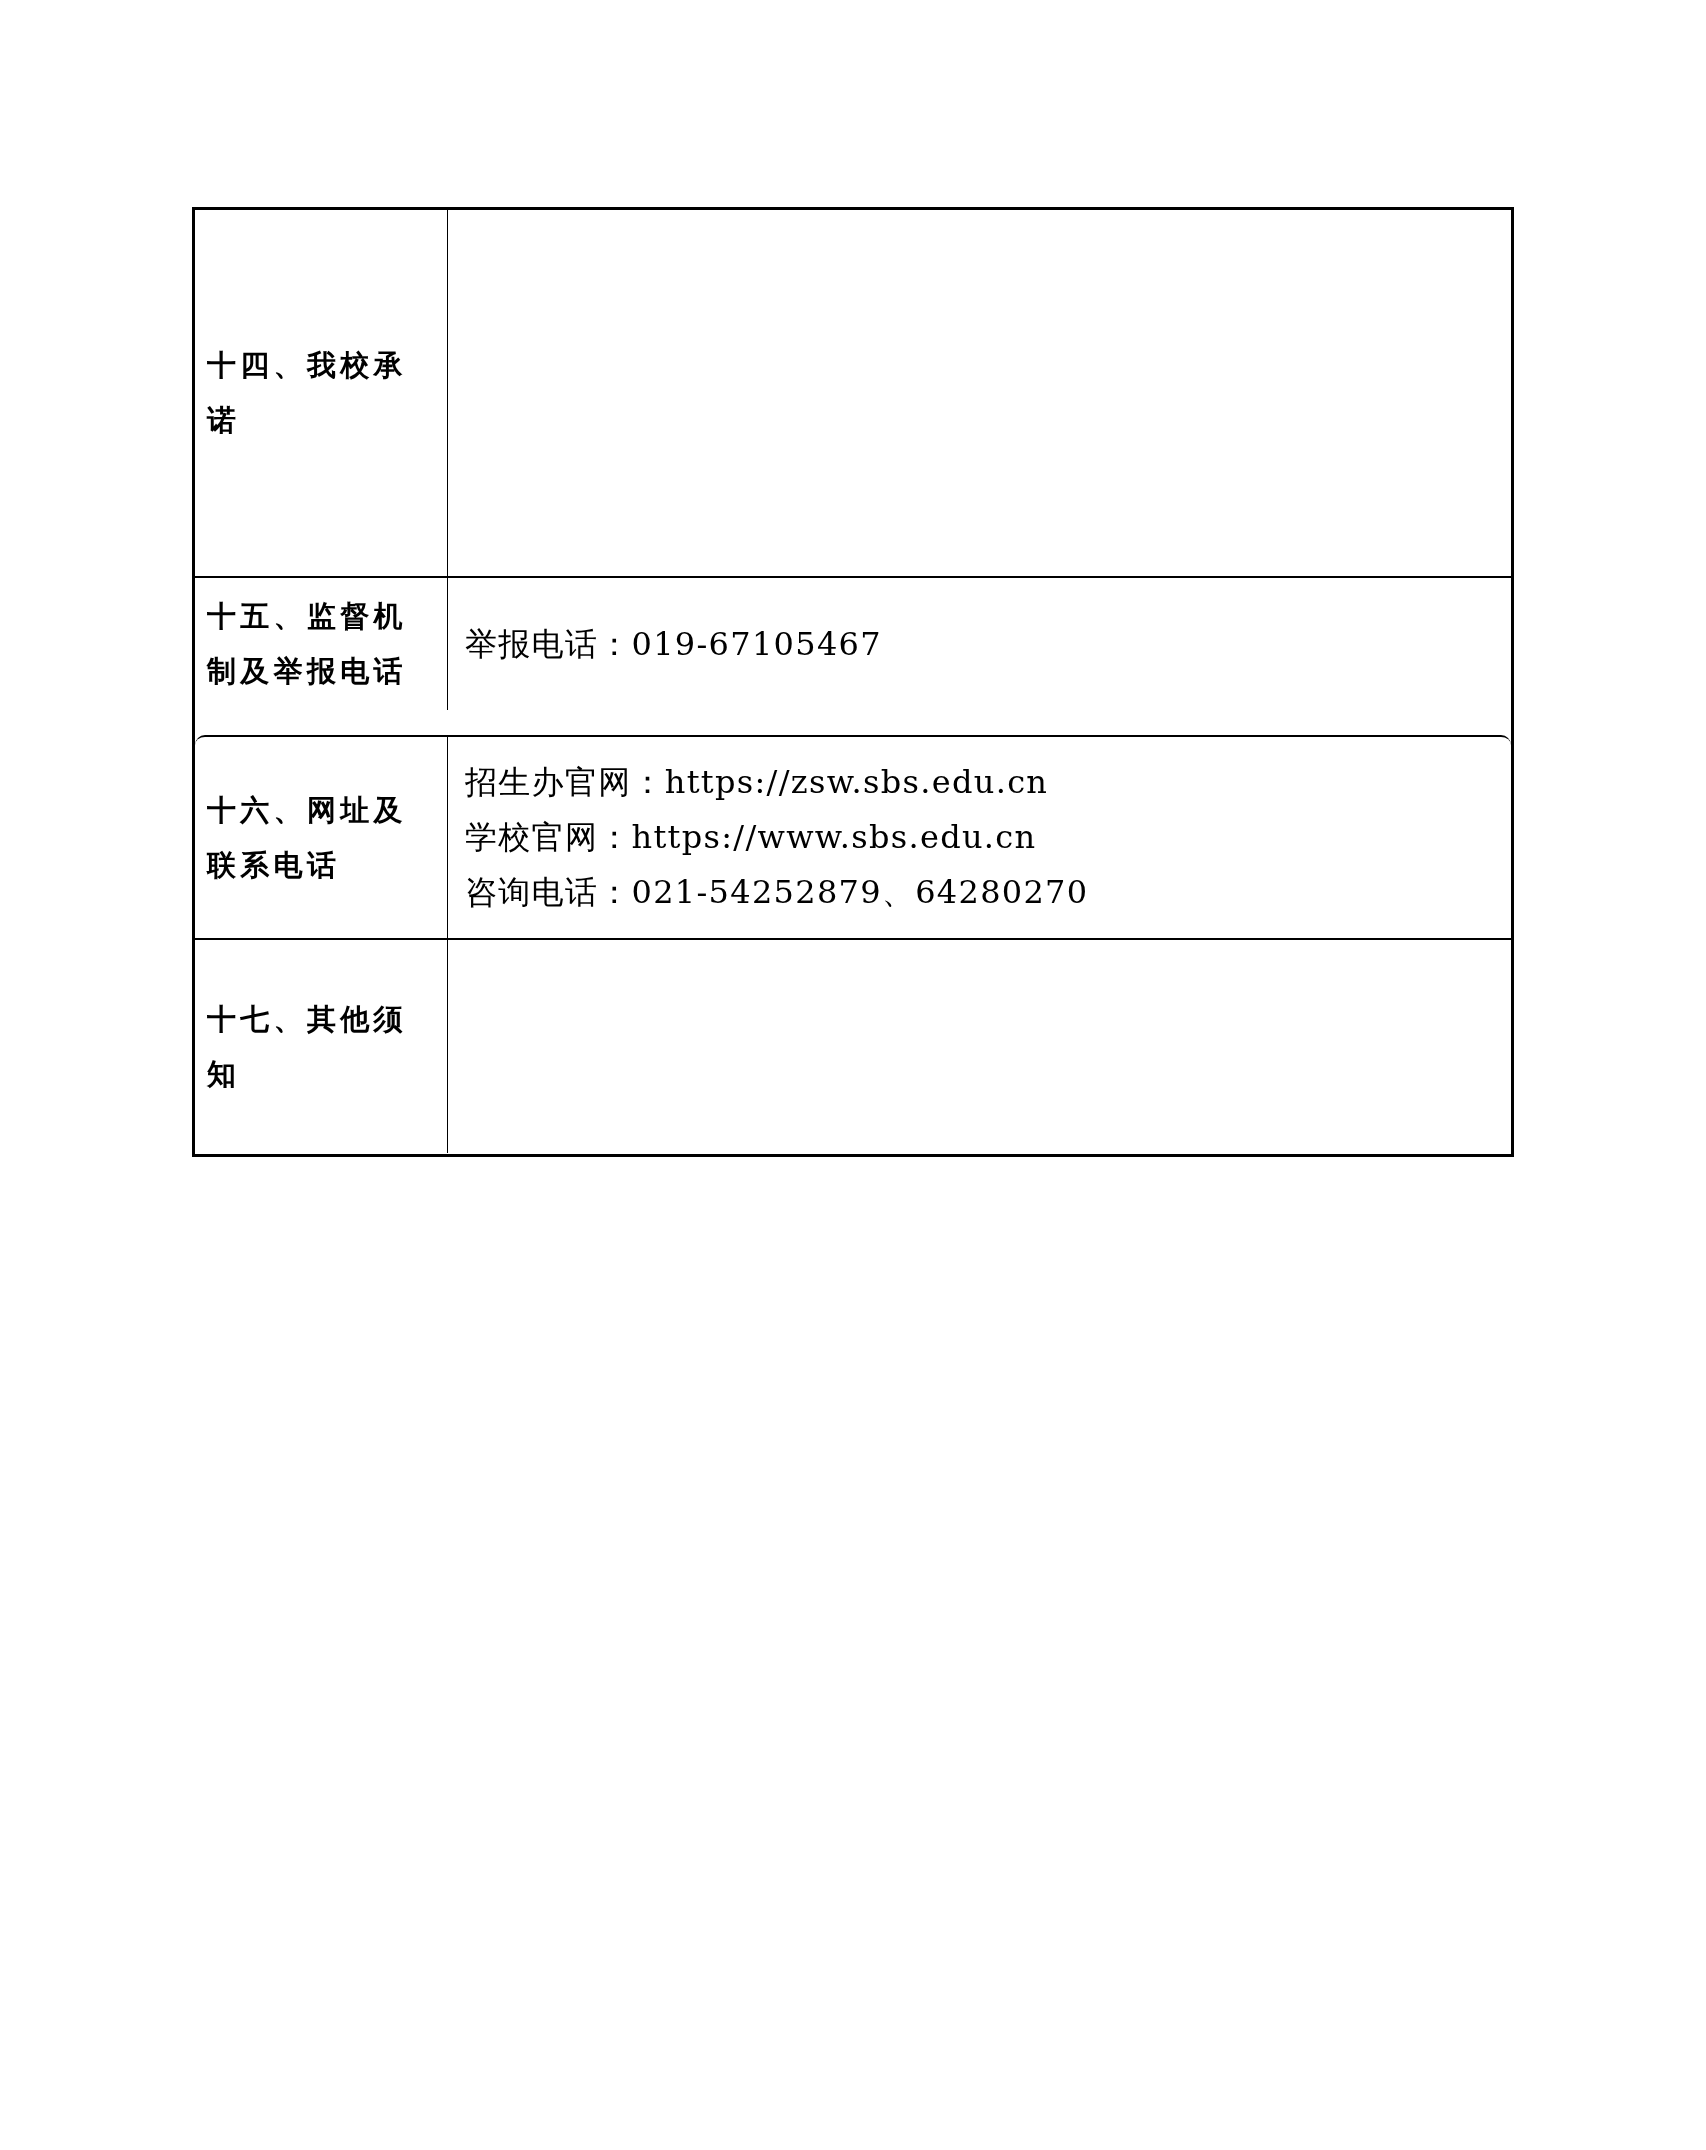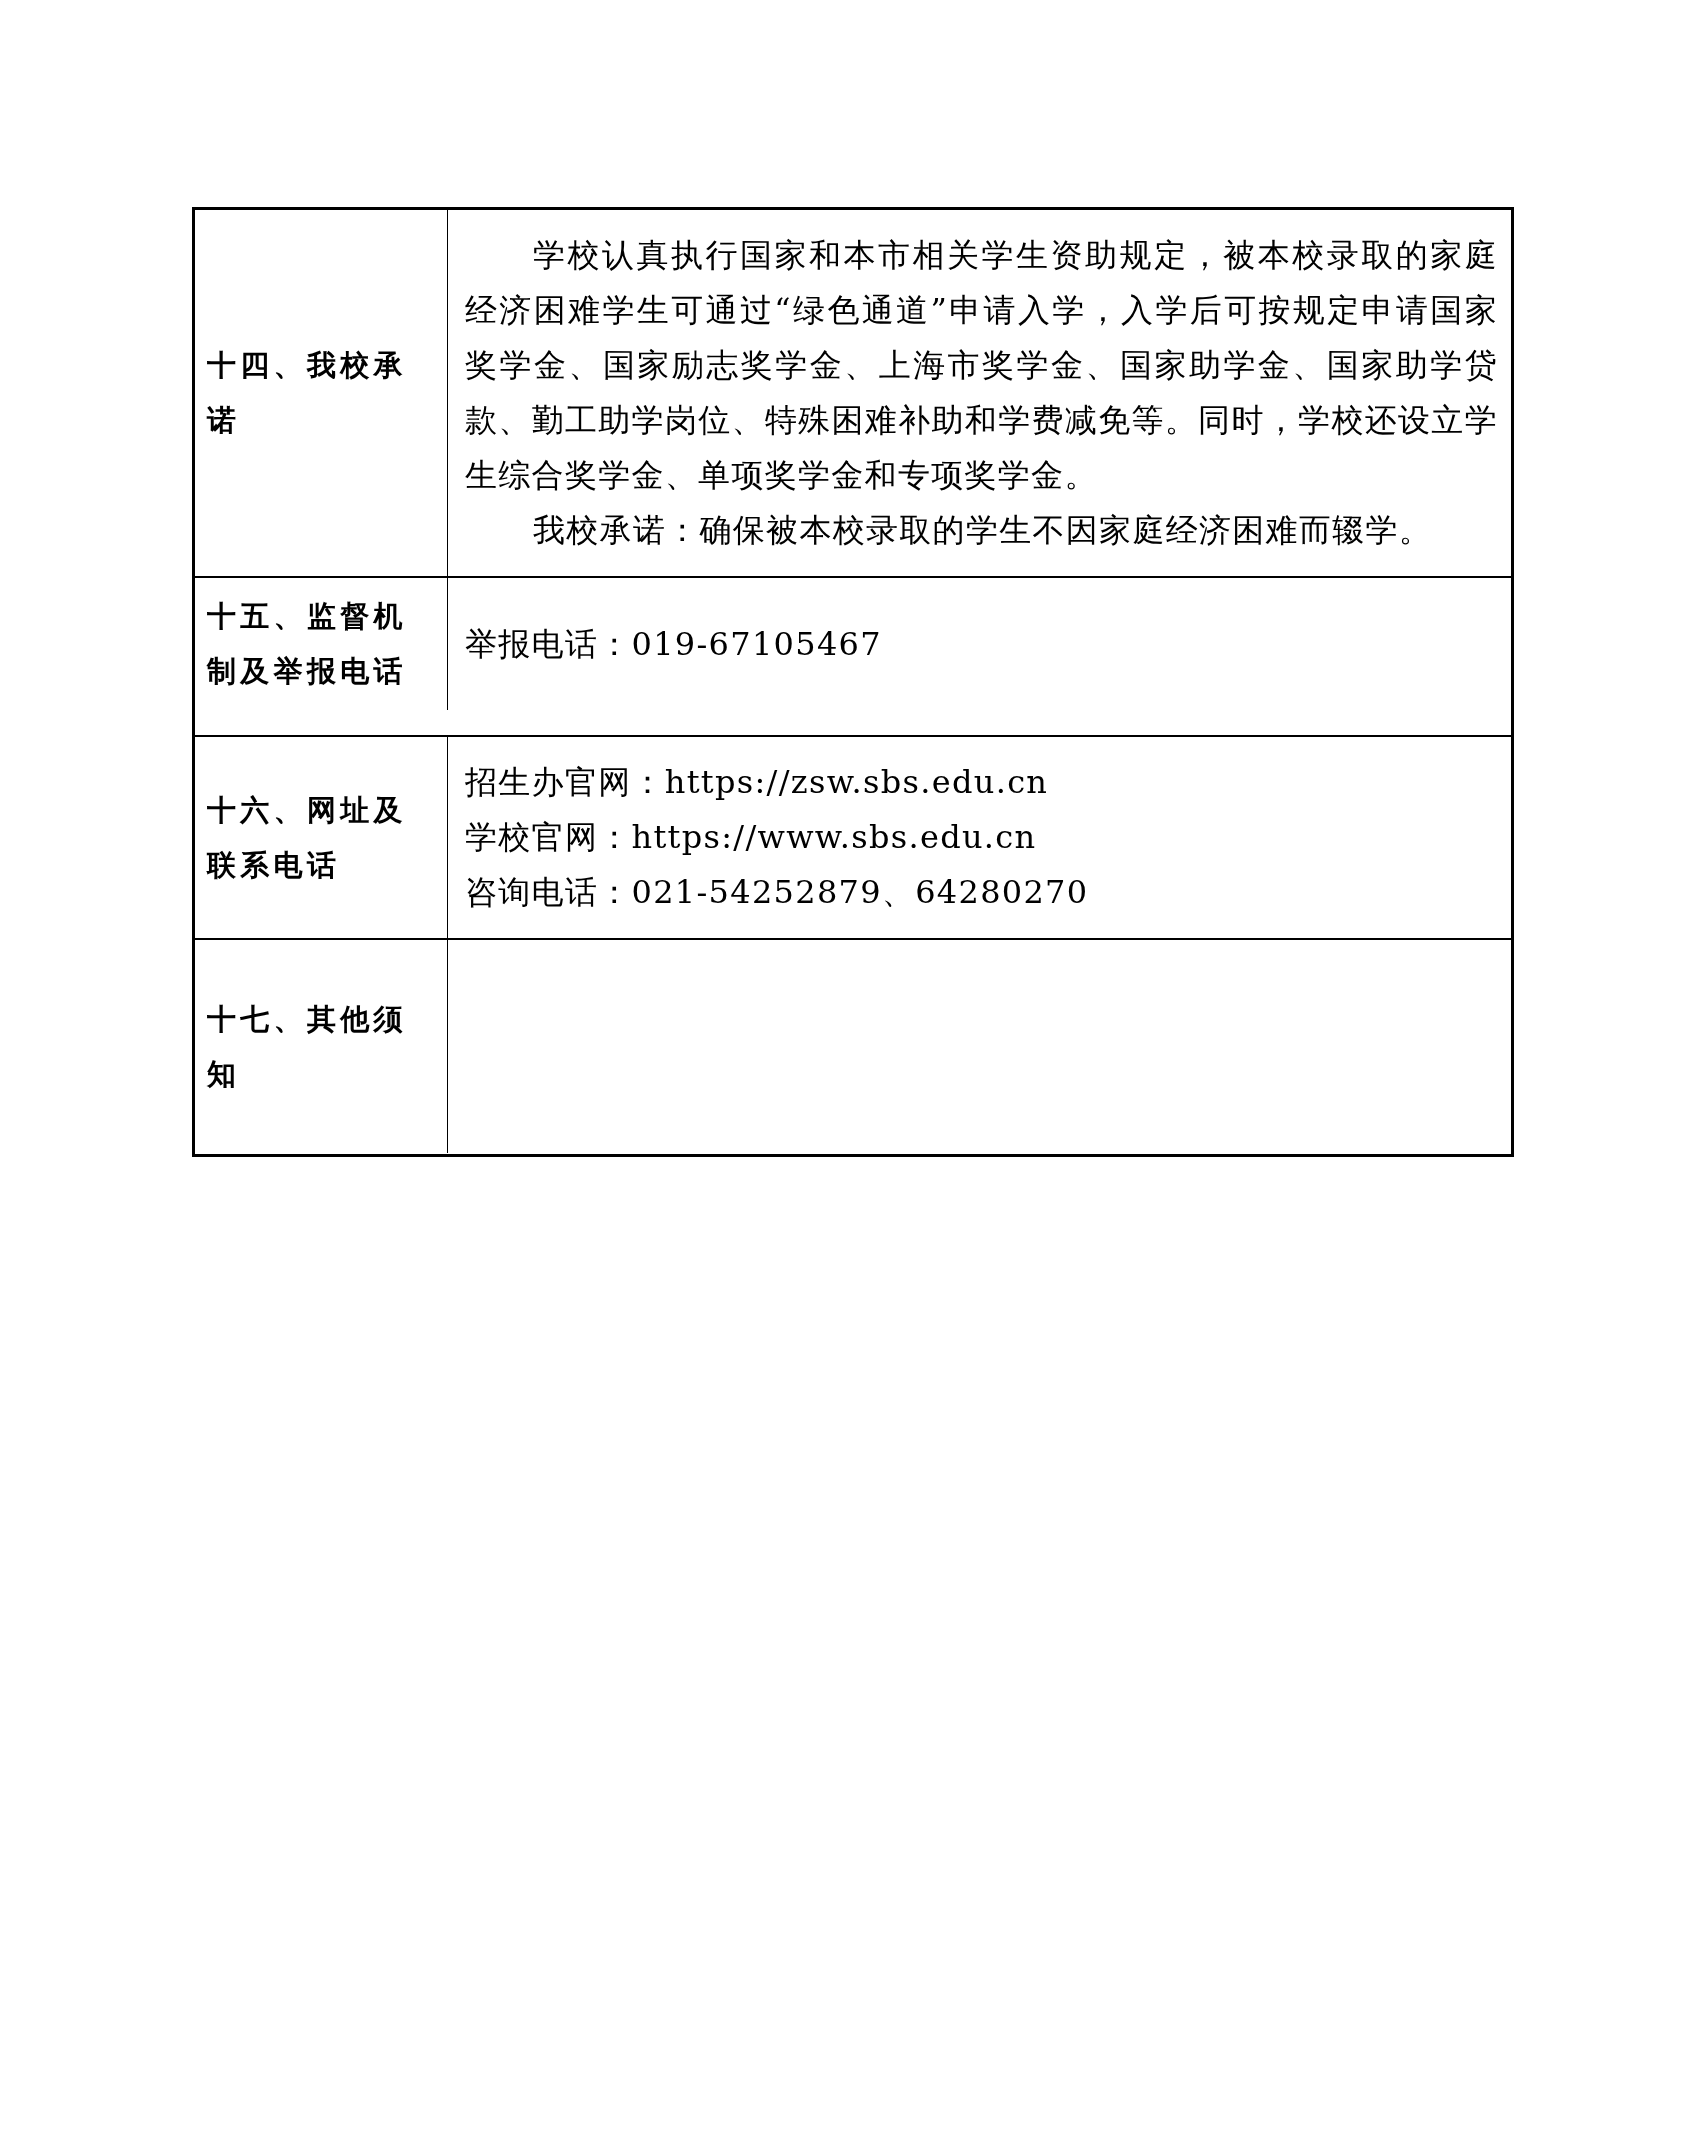--- a/index.html
+++ b/index.html
@@ -22,36 +22,32 @@
 </style>
 </head>
 <body>
 
 <div class="table">
 
   <div class="row" style="top:0;height:366px;">
     <div class="label">
       <span>十四、我校承诺</span>
     </div>
-    <div class="content">
-      <p class="indent justify">学校认真执行国家和本市相关学生资助规定，被本校录取的家庭经济困难学生可通过“绿色通道”申请入学，入学后可按规定申请国家奖学金、国家励志奖学金、上海市奖学金、国家助学金、国家助学贷款、勤工助学岗位、特殊困难补助和学费减免等。同时，学校还设立学生综合奖学金、单项奖学金和专项奖学金。</p>
-      <p class="indent">我校承诺：确保被本校录取的学生不因家庭经济困难而辍学。</p>
-    </div>
   </div>
 
   <div class="row" style="top:366px;height:134px;padding-left:8px;">
     <div class="label">
       <span>十五、监督机制及举报电话</span>
     </div>
     <div class="content">
       <p>举报电话：019-67105467</p>
     </div>
   </div>
 
-  <div class="row" style="top:525px;height:203px;">
+  <div class="row" style="top:525px;height:203px;border-radius:10px;">
     <div class="label">
       <span>十六、网址及联系电话</span>
     </div>
     <div class="content">
       <p>招生办官网：https://zsw.sbs.edu.cn</p>
       <p>学校官网：https://www.sbs.edu.cn</p>
       <p>咨询电话：021-54252879、64280270</p>
     </div>
   </div>
 

